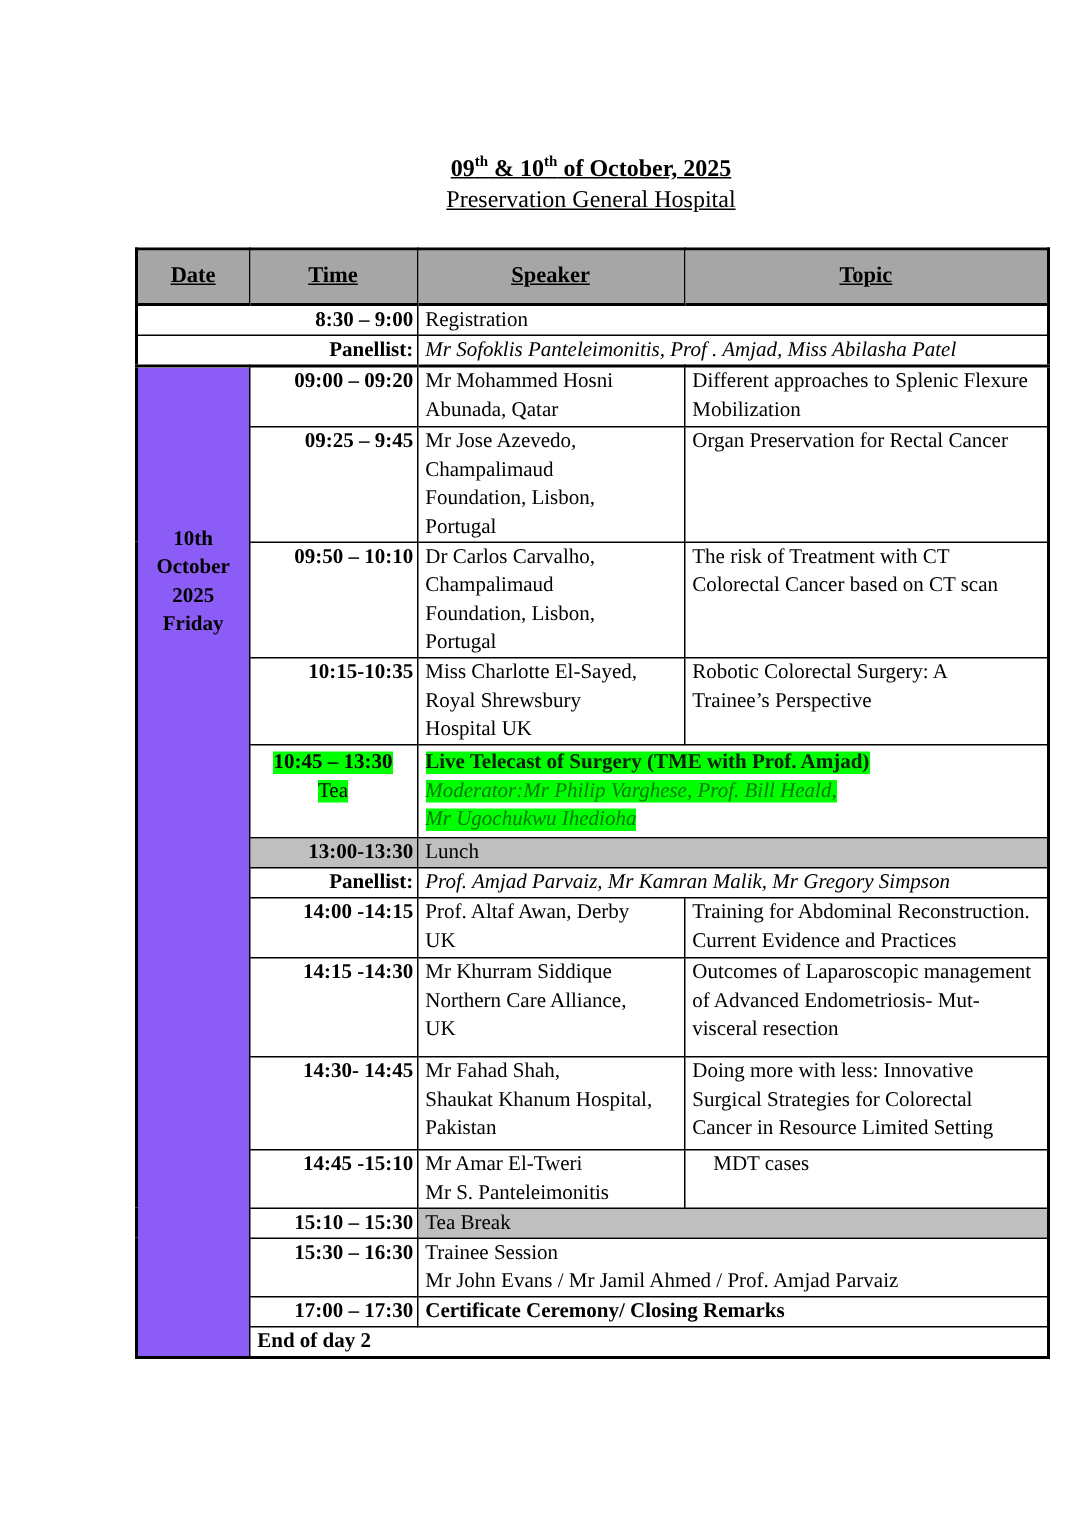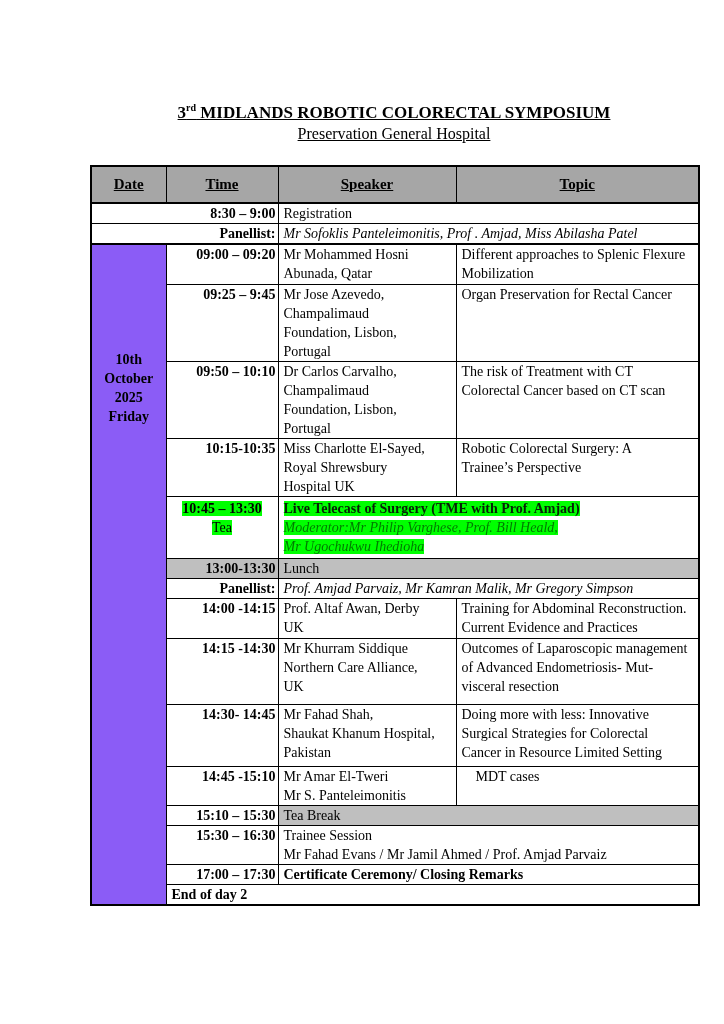--- a/index.html
+++ b/index.html
@@ -73,21 +73,21 @@
 
   td.topic-indent{padding-left:19px;}
 </style>
 </head>
 <body>
 
 <div class="page">
   <div class="content">
 
     <div class="titles">
-      <div class="t-line t1"><span>3</span><sup>rd</sup><span> MIDLANDS ROBOTIC COLORECTAL SYMPOSIUM</span></div>
+      <div class="t-line t2"><span>09</span><sup>th</sup><span> &amp; 10</span><sup>th</sup><span> of October, 2025</span></div>
       <div class="t-line t3">Preservation General Hospital</div>
     </div>
 
     <table class="programme">
       <colgroup>
         <col class="c-date">
           <col class="c-time">
           <col class="c-speaker">
           <col class="c-topic">
       </colgroup>
@@ -199,21 +199,21 @@
           <td class="pre topic-indent">MDT cases</td>
         </tr>
 
         <tr class="h19">
           <td class="time">15:10 – 15:30</td>
           <td colspan="2" class="graybg">Tea Break</td>
         </tr>
         <tr class="h39">
           <td class="time">15:30 – 16:30</td>
           <td colspan="2" class="pre">Trainee Session
-Mr Fahad Evans / Mr Jamil Ahmed / Prof. Amjad Parvaiz</td>
+Mr John Evans / Mr Jamil Ahmed / Prof. Amjad Parvaiz</td>
         </tr>
         <tr class="h20">
           <td class="time">17:00 – 17:30</td>
           <td colspan="2" class="center bold">Certificate Ceremony/ Closing Remarks</td>
         </tr>
         <tr class="h18">
           <td colspan="3" class="center bold">End of day 2</td>
         </tr>
       </tbody>
     </table>

